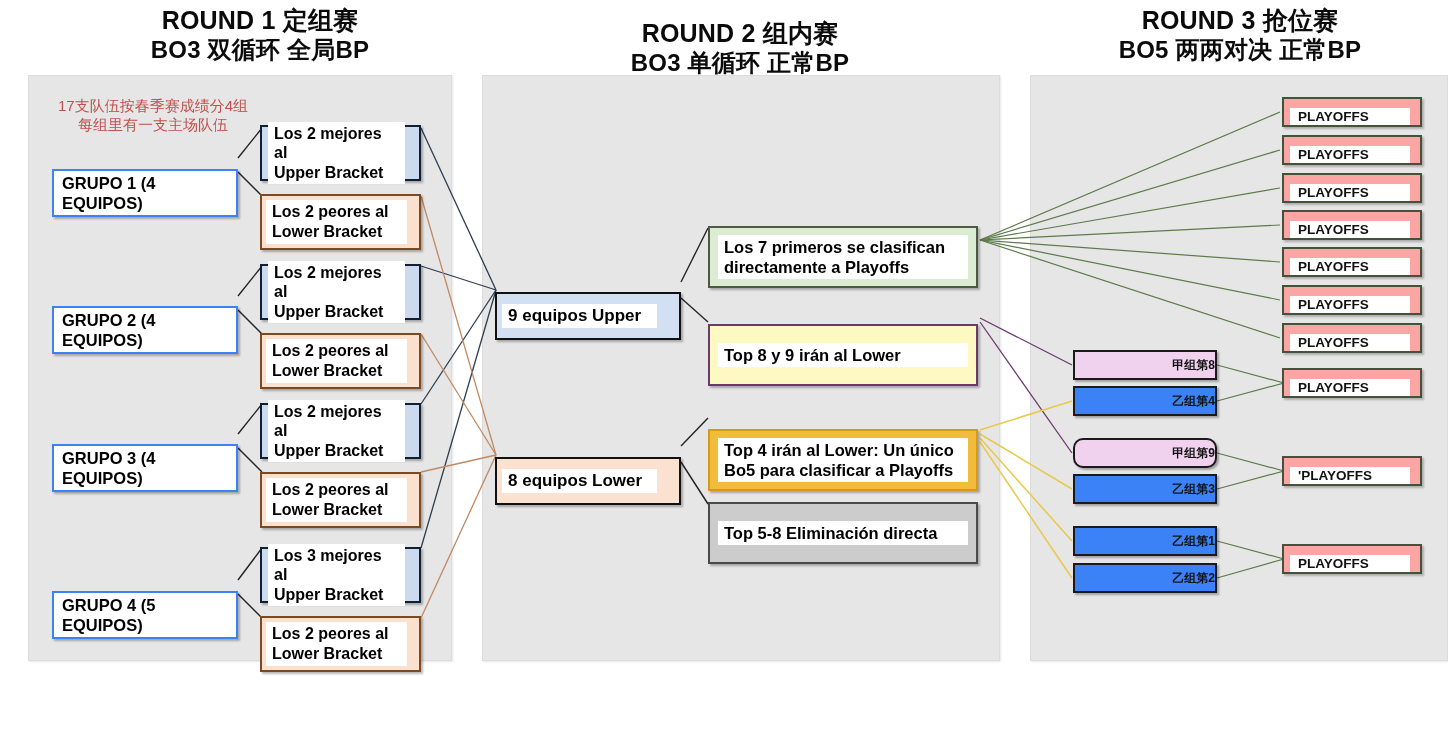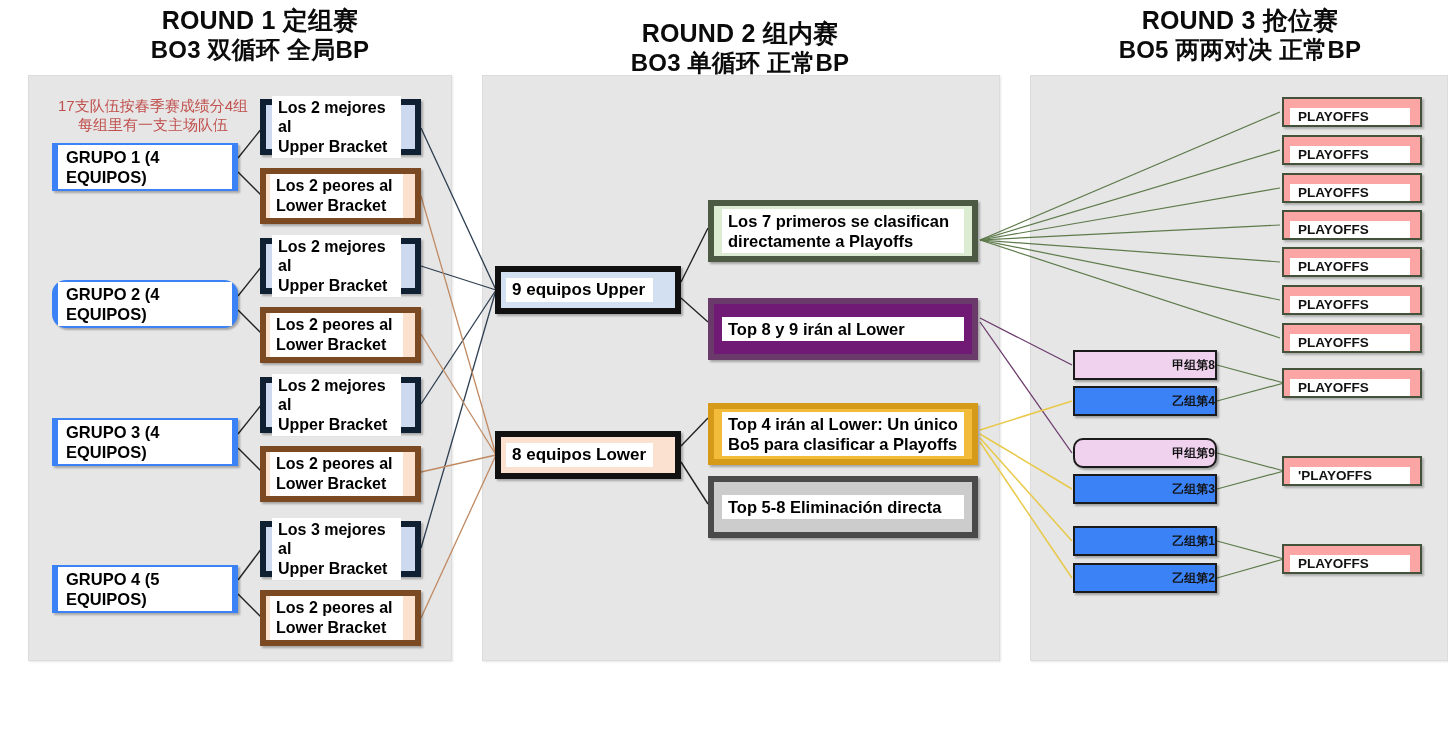--- a/index.html
+++ b/index.html
@@ -33,25 +33,26 @@
   }
 
   
   #wires { position: absolute; left: 0; top: 0; width: 1448px; height: 732px; pointer-events: none; }
 
   
   .node {
     position: absolute;
     display: flex;
     align-items: center;
-    border: 6px solid #3b82f6;
+    border: 2px solid #3b82f6;
     background: #ffffff;
     font-weight: bold;
     color: #000;
     box-shadow: 2px 2px 2px rgba(0,0,0,0.28);
+    margin-top: 26px;
   }
   .node .txt {
     background: #ffffff;
     width: 100%;
     padding: 2px 6px;
     line-height: 1.22;
   }
 
   
   .grupo { font-size: 16.5px; height: 48px; }
@@ -67,21 +68,21 @@
   
   .pool { font-size: 17px; height: 48px; }
   .pool-up { background: #d3e0f2; border-color: #111; }
   .pool-lo { background: #fbe2d0; border-color: #111; }
   .pool .txt { margin: 3px 22px 3px 5px; }
 
   
   .out { font-size: 16.5px; height: 62px; }
   .out .txt { margin: 3px 8px; }
   .out-green  { background: #dcecd3; border-color: #4c5a44; }
-  .out-purple { background: #701a75; border-color: #6a3a6a; }
+  .out-purple { background: #fef9c3; border-color: #6a3a6a; }
   .out-amber  { background: #f2bc3a; border-color: #d59a17; }
   .out-gray   { background: #cccccc; border-color: #4a4a4a; }
 
   
   .seed {
     position: absolute; display: flex; align-items: center; justify-content: flex-end;
     height: 30px; font-size: 12px; font-weight: bold; color: #111;
     border: 2px solid #1a1a1a;
     box-shadow: 2px 2px 2px rgba(0,0,0,0.30);
   }
@@ -194,21 +195,21 @@
   </svg>
 
   <div class="note" style="left:34px; top:96px; width:238px;">
     <div>17支队伍按春季赛成绩分4组</div>
     <div>每组里有一支主场队伍</div>
   </div>
 
   <div class="node grupo" style="left:52px; top:143px; width:186px;">
     <span class="txt">GRUPO 1 (4 EQUIPOS)</span>
   </div>
-  <div class="node grupo" style="left:52px; top:280px; width:186px;border-radius:14px;">
+  <div class="node grupo" style="left:52px; top:280px; width:186px;">
     <span class="txt">GRUPO 2 (4 EQUIPOS)</span>
   </div>
   <div class="node grupo" style="left:52px; top:418px; width:186px;">
     <span class="txt">GRUPO 3 (4 EQUIPOS)</span>
   </div>
   <div class="node grupo" style="left:52px; top:565px; width:186px;">
     <span class="txt">GRUPO 4 (5 EQUIPOS)</span>
   </div>
 
   <div class="node br br-up" style="left:260px; top:99px; width:161px;">

